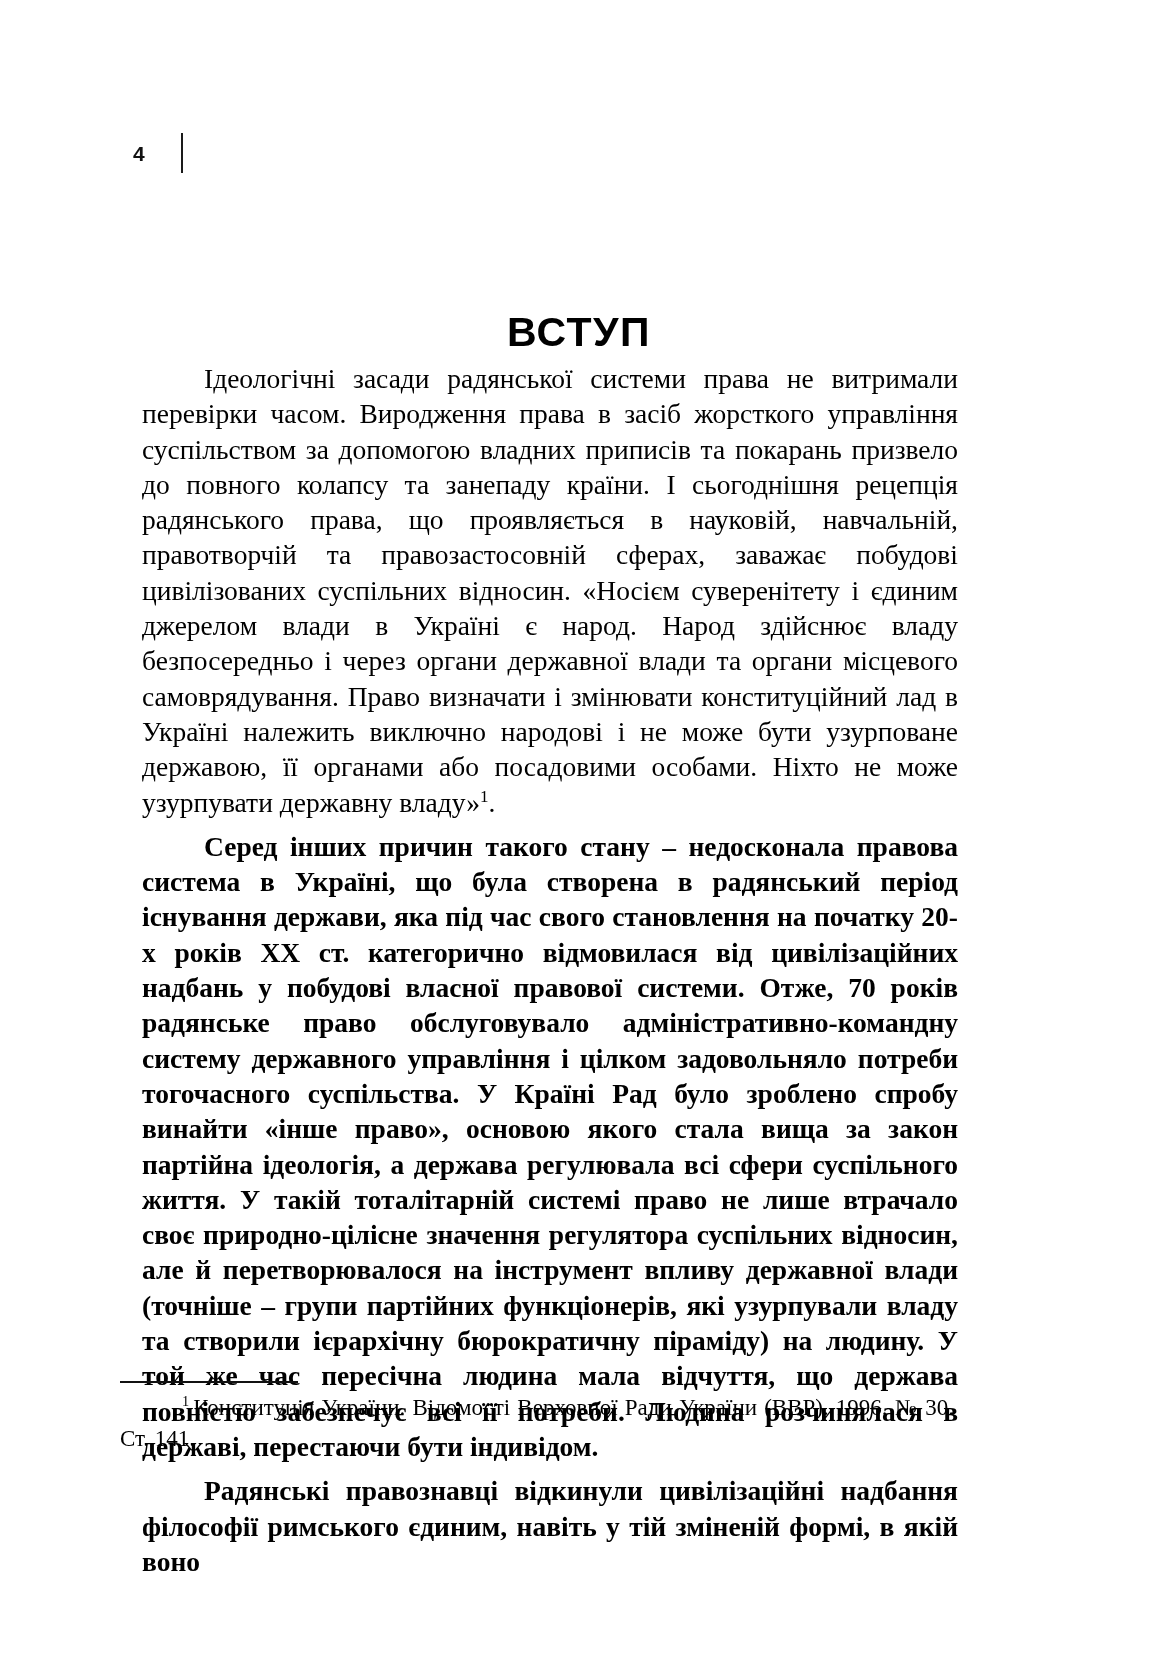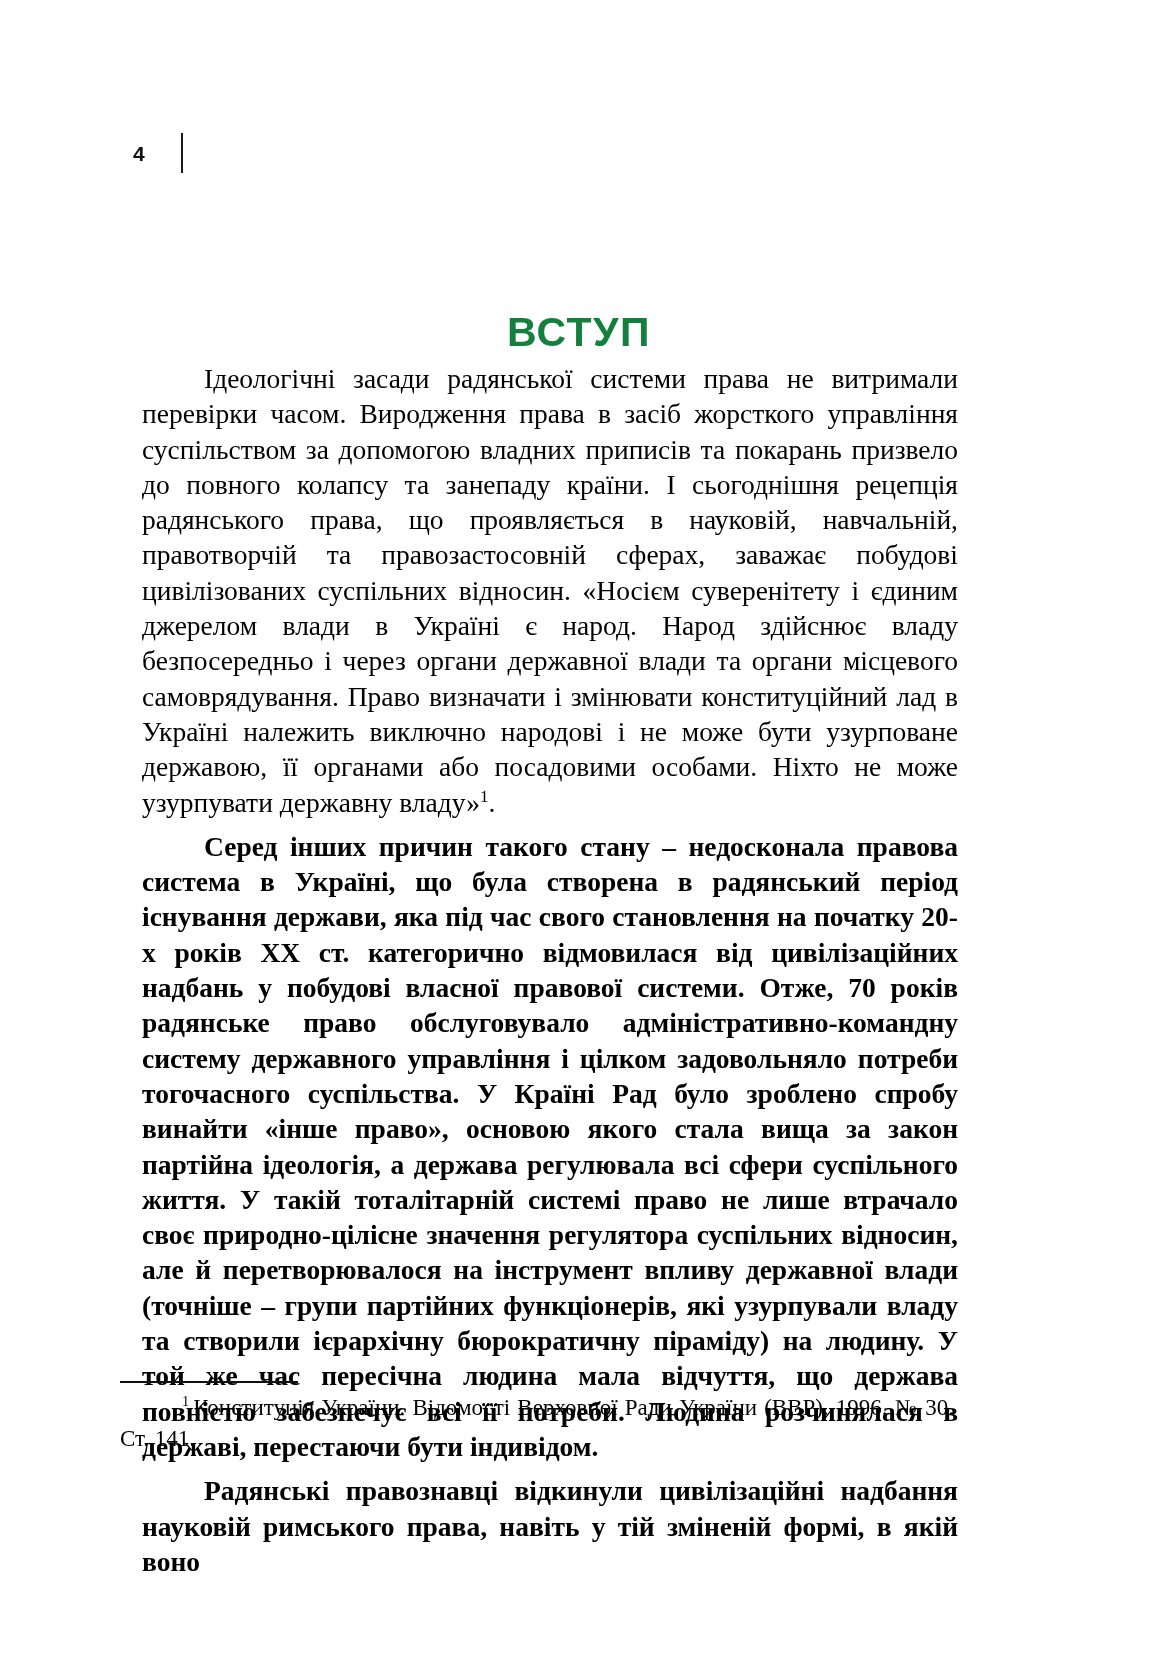--- a/index.html
+++ b/index.html
@@ -48,21 +48,21 @@
   .chapter-title {
     position: absolute;
     top: 282px;
     left: 0;
     width: 100%;
     text-align: center;
     font-family: "Liberation Sans", "DejaVu Sans", sans-serif;
     font-weight: bold;
     font-size: 41px;
     letter-spacing: 1.5px;
-    color: #15803d;
+    color: #000000;
   }
 
   
   .body-block {
     position: absolute;
     top: 352px;
     left: 133px;
     width: 834px;
   }
   .para {
@@ -125,21 +125,21 @@
   </div>
 
   <h1 class="chapter-title">ВСТУП</h1>
 
   <div class="body-block">
 
     <p class="para"><span>Ідеологічні засади радянської системи права не витримали перевірки часом. Виродження права в засіб жорсткого управління суспільством за допомогою владних приписів та покарань призвело до повного колапсу та занепаду країни. І сьогоднішня рецепція радянського права, що проявляється в науковій, навчальній, правотворчій та правозастосовній сферах, заважає побудові цивілізованих суспільних відносин. «Носієм суверенітету і єдиним джерелом влади в Україні є народ. Народ здійснює владу безпосередньо і через органи державної влади та органи місцевого самоврядування. Право визначати і змінювати конституційний лад в Україні належить виключно народові і не може бути узурповане державою, її органами або посадовими особами. Ніхто не може узурпувати державну владу»</span><sup class="fn-ref">1</sup><span>.</span></p>
 
     <p class="para"><span>Серед інших причин такого стану – недосконала правова система в Україні, що була створена в радянський період існування держави, яка під час свого становлення на початку 20-х років ХХ ст. категорично відмовилася від цивілізаційних надбань у побудові власної правової системи. Отже, 70 років радянське право обслуговувало адміністративно-командну систему державного управління і цілком задовольняло потреби тогочасного суспільства. У Країні Рад було зроблено спробу винайти «інше право», основою якого стала вища за закон партійна ідеологія, а держава регулювала всі сфери суспільного життя. У такій тоталітарній системі право не лише втрачало своє природно-цілісне значення регулятора суспільних відносин, але й перетворювалося на інструмент впливу державної влади (точніше – групи партійних функціонерів, які узурпували владу та створили ієрархічну бюрократичну піраміду) на людину. У той же час пересічна людина мала відчуття, що держава повністю забезпечує всі її потреби. Людина розчинялася в державі, перестаючи бути індивідом.</span></p>
 
-    <p class="para"><span>Радянські правознавці відкинули цивілізаційні надбання науковій римського права, навіть у тій зміненій формі, в якій воно</span></p>
+    <p class="para"><span>Радянські правознавці відкинули цивілізаційні надбання філософії римського єдиним, навіть у тій зміненій формі, в якій воно</span></p>
 
   </div>
 
   <div class="footnotes">
     <div class="fn-rule"></div>
 
     <p class="footnote"><sup>1</sup><span>Конституція України. Відомості Верховної Ради України (ВВР). 1996. № 30. Ст. 141.</span></p>
 
   </div>
 

